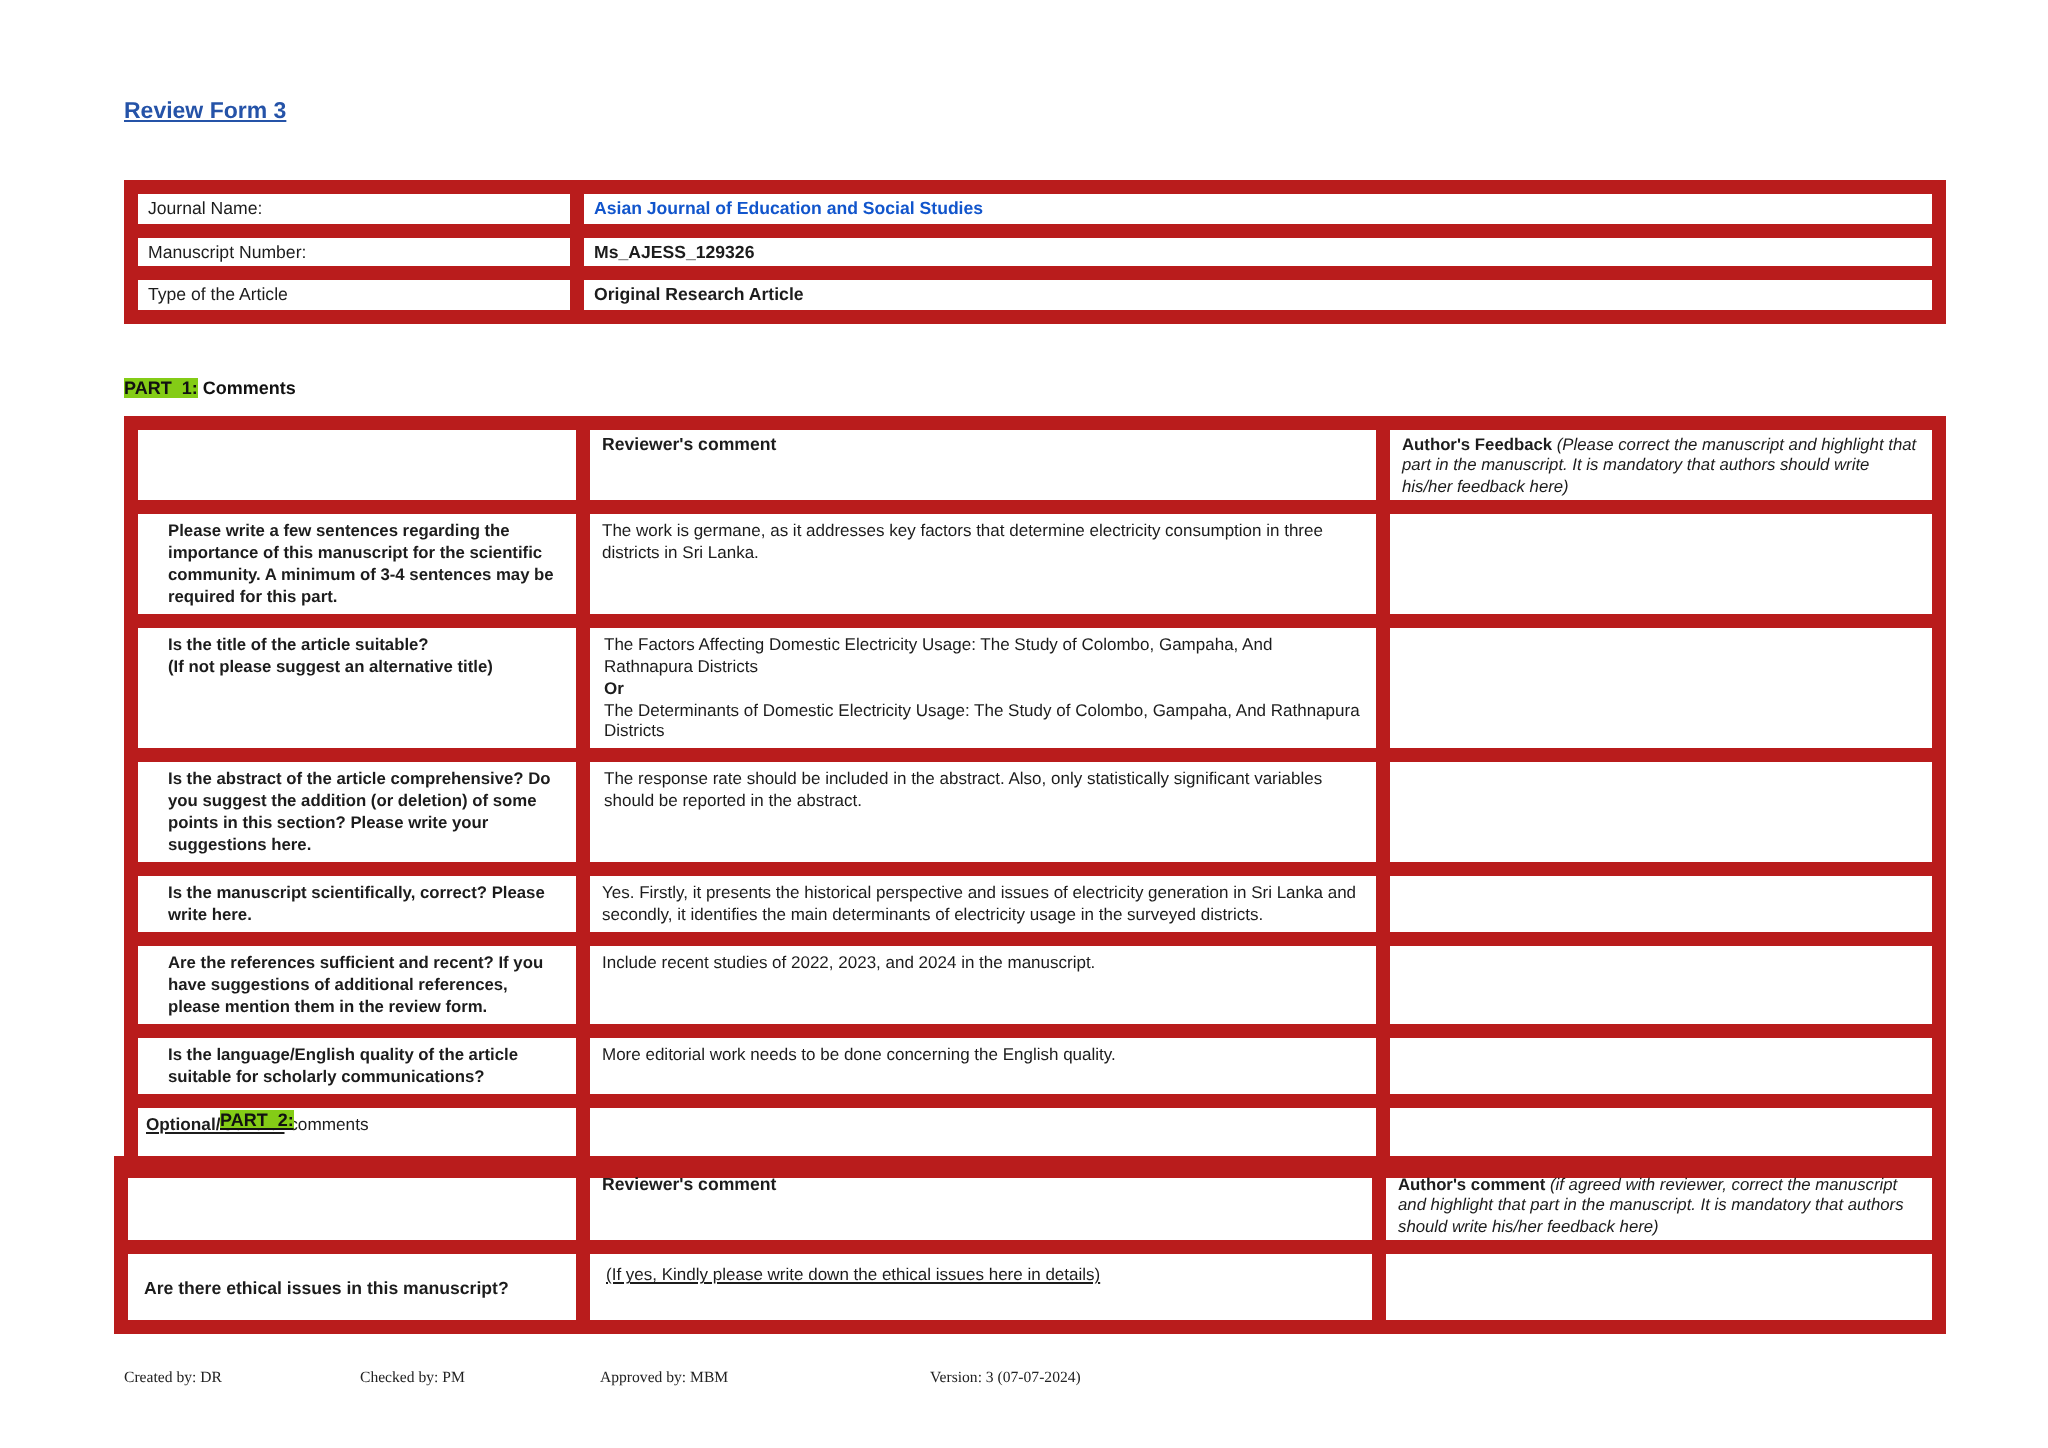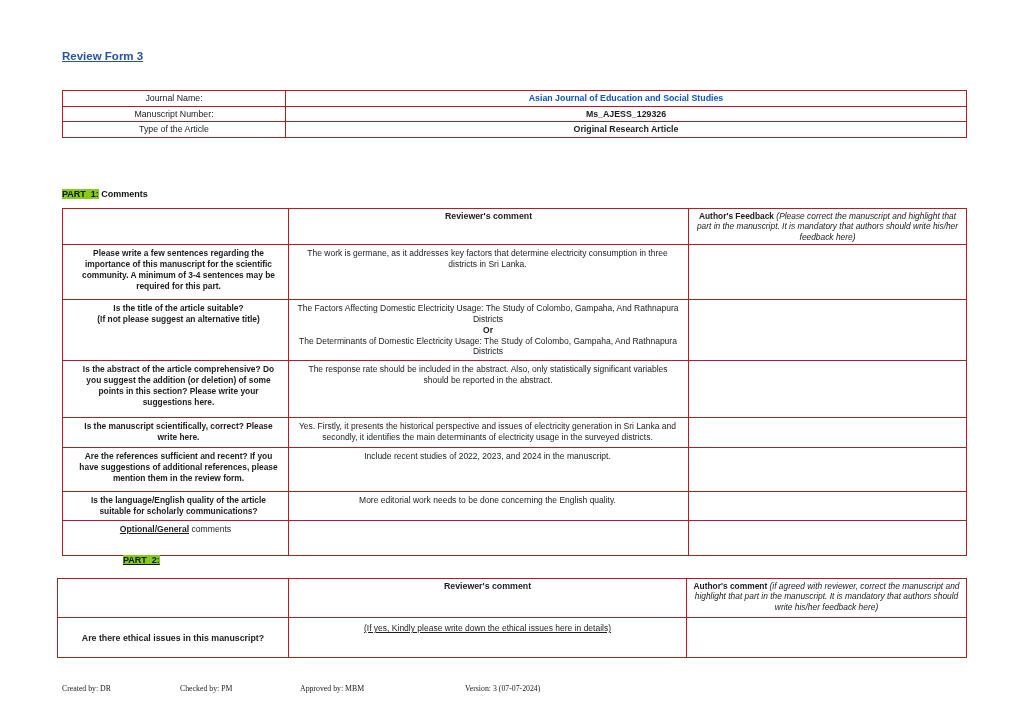--- a/index.html
+++ b/index.html
@@ -18,21 +18,21 @@
     position: absolute;
     left: 62px;
     top: 50px;
     font-size: 11.5px;
     font-weight: bold;
     color: #2553a8;
     text-decoration: underline;
     cursor: pointer;
   }
   table { border-collapse: collapse; table-layout: fixed; }
-  td { border: 1px solid #b91c1c; vertical-align: top; text-align: center; }
+  td { border: 7px solid #b91c1c; vertical-align: top; }
 
   
   .info-table {
     position: absolute;
     left: 62px;
     top: 90px;
     width: 904px;
     font-size: 8.8px;
   }
   .info-table td { padding: 2px 5px; line-height: 10.5px; }
@@ -45,21 +45,21 @@
   .v-mid { vertical-align: middle; }
 
   
   .part-heading {
     position: absolute;
     font-size: 9px;
     font-weight: bold;
     color: #111;
   }
   .ph1 { left: 62px; top: 189px; }
-  .ph2 { left: 123px; top: 555px; }
+  .ph2 { left: 110px; top: 555px; }
   .hl { background: #84cc16; white-space: pre; }
   .hl.ul { text-decoration: underline; }
 
   
   .review-table { position: absolute; font-size: 8.5px; }
   .t1 { left: 62px; top: 208px; width: 904px; }
   .t2 { left: 57px; top: 578px; width: 909px; }
   .hdr-rev { font-weight: bold; font-size: 8.8px; padding: 2px 6px; }
   .hdr-auth { font-size: 8.4px; padding: 2px 6px; line-height: 10.4px; }
   .hdr-auth .lead { font-weight: bold; font-style: normal; }

